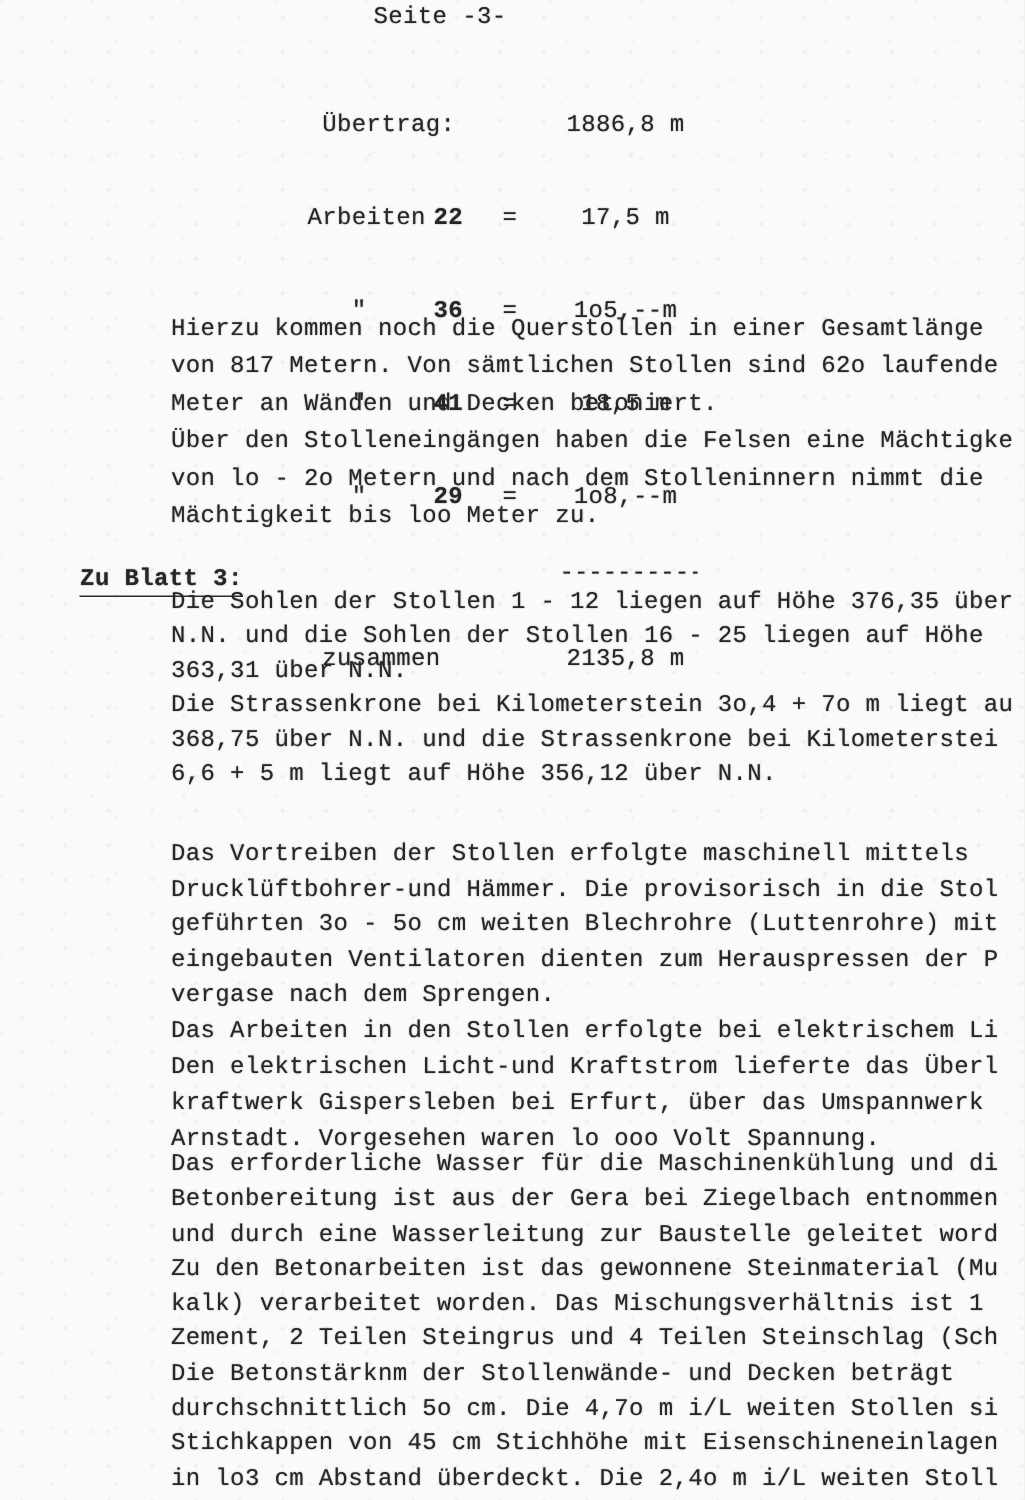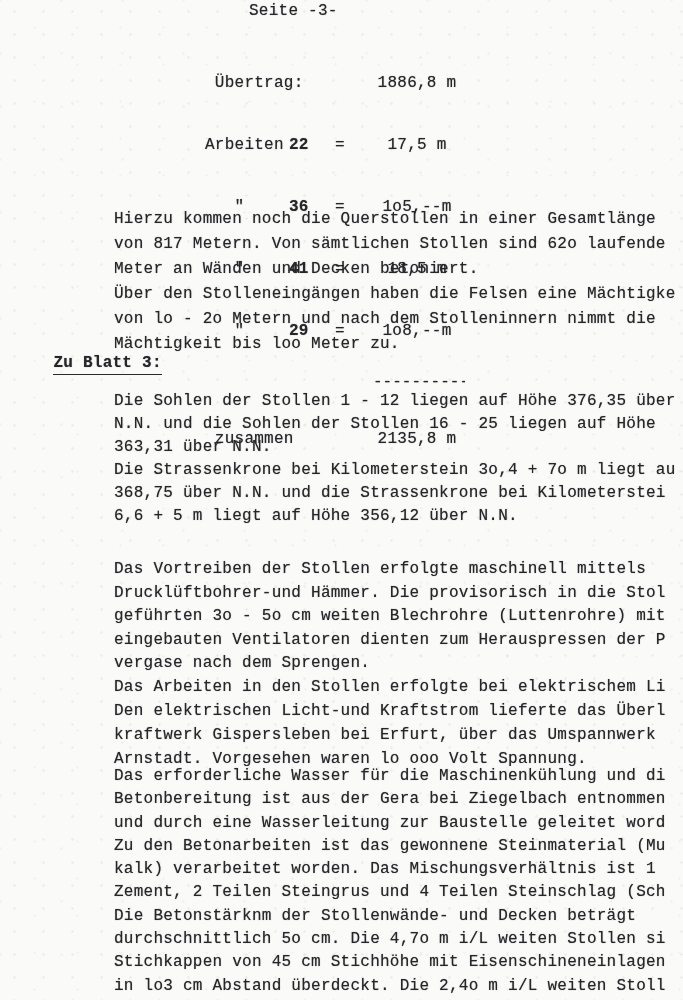--- a/index.html
+++ b/index.html
@@ -22,21 +22,21 @@
   .title { top:2px; left:249px; }
   .stable { top:34px; left:205px; }
   .trow { display:flex; height:26px; line-height:26px; }
   .c-label { width:84px; white-space:pre; }
   .c-num   { width:46px; white-space:pre;font-weight:bold; }
   .c-eq    { width:38px; white-space:pre; }
   .c-val   { width:88px; text-align:center; white-space:pre; }
   .sep { margin:-3px 0 1px 168px; width:92px; height:12px; line-height:10px;
          text-align:right; overflow:hidden; letter-spacing:0; }
   .heading { font-weight:bold; border-bottom:1.6px solid #2a2a2e; padding-bottom:2px; }
-  .h3 { top:336px; left:14px; }
+  .h3 { top:359px; left:14px; }
   .h4 { top:527px; left:7px; }
   .para { left:114px; width:575px; }
   .p-intro { top:207px;  line-height:25px;   }
   .p-b3    { top:390px;  line-height:23px;   }
   .p-b41   { top:558px;  line-height:23.5px; }
   .p-b42   { top:675px;  line-height:24px;   }
   .p-b43   { top:765px;  line-height:23.3px; }
   .tline { white-space:pre; }
 </style>
 </head>

